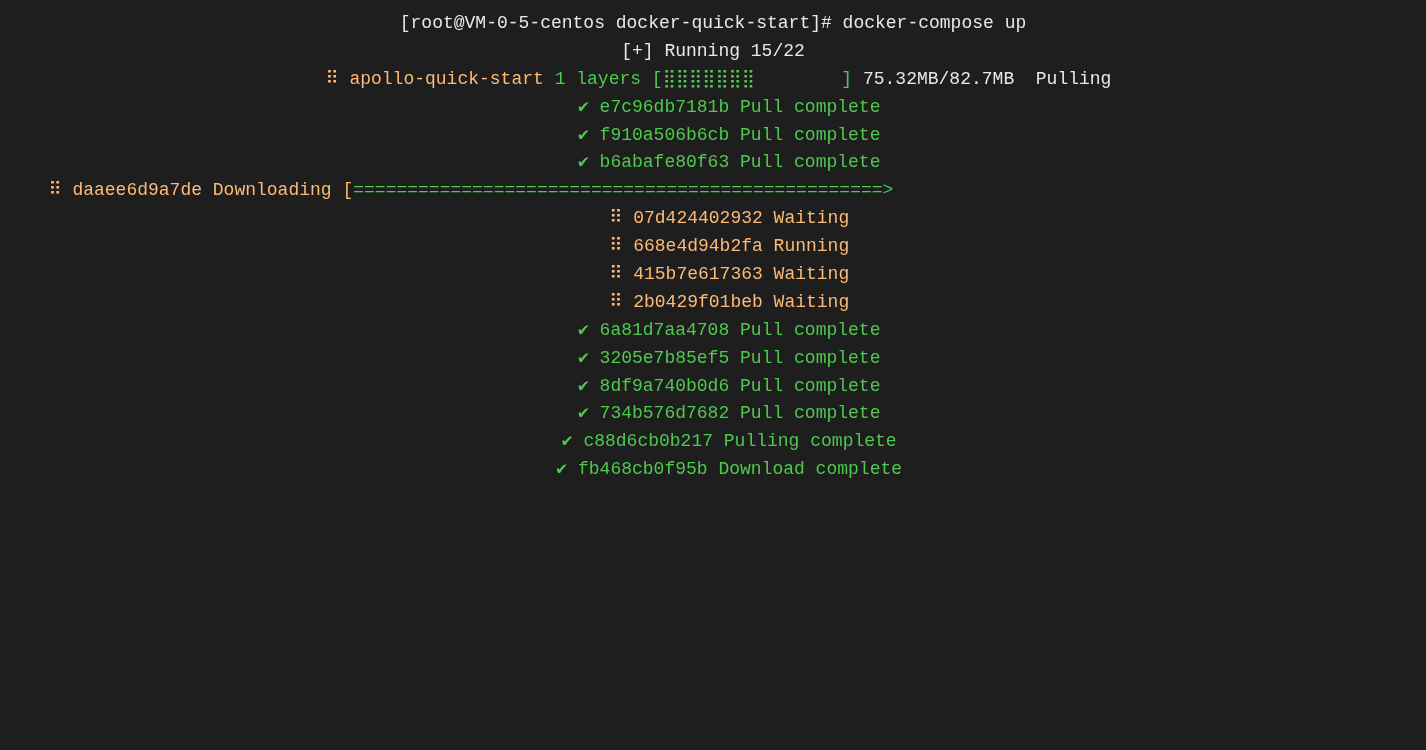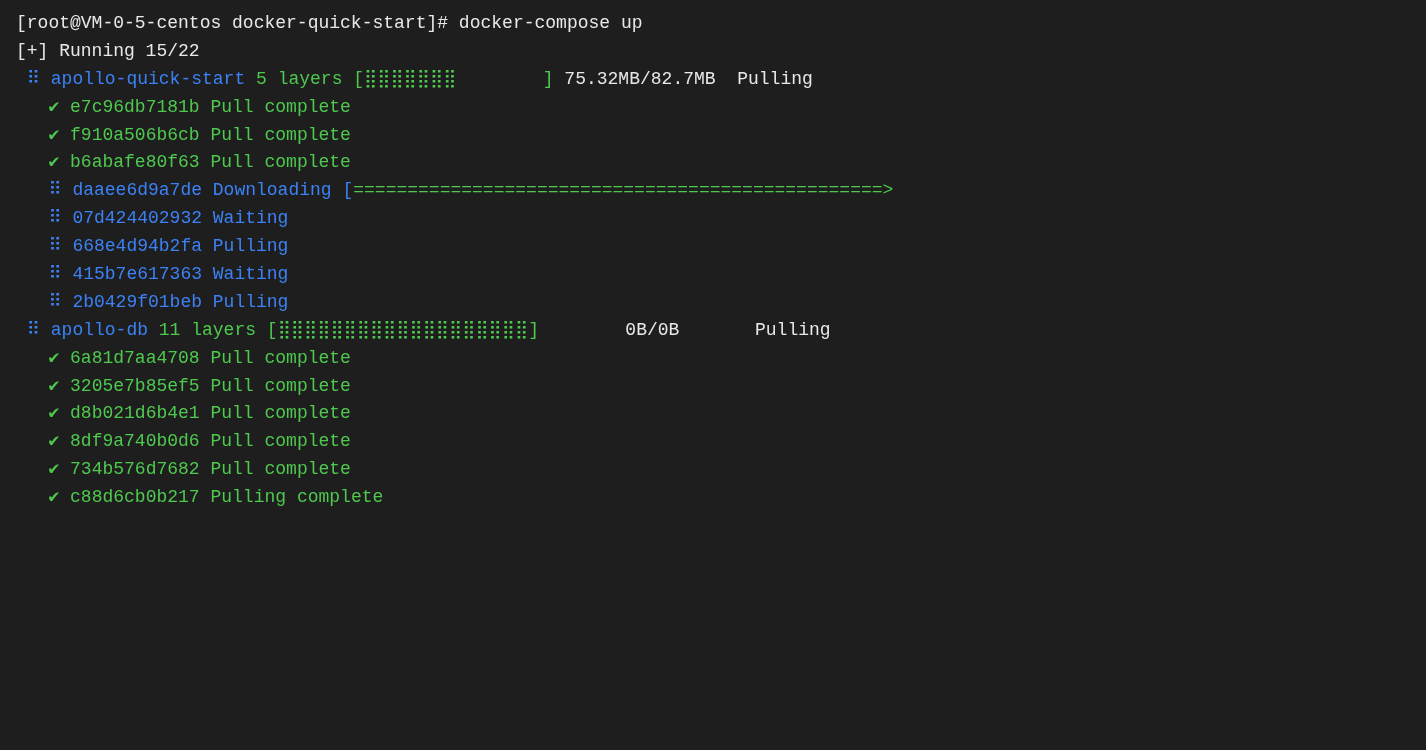--- a/index.html
+++ b/index.html
@@ -1,58 +1,57 @@
 <!DOCTYPE html>
 <html><head>
   <meta charset="utf-8">
   <style>
-    * { margin: 0; padding: 0; box-sizing: border-box; }
+    * { margin: 0; padding: 0; box-sizing: border-box; text-align: center; }
     body {
       background-color: #1e1e1e;
       font-family: 'Courier New', Courier, monospace;
       font-size: 18px;
       color: #d4d4d4;
       width: 1426px;
       min-height: 750px;
       padding: 10px 16px;
       overflow: hidden;
     }
     .terminal-line {
       line-height: 1.55;
       white-space: pre;
       display: block;
     }
     .green { color: #4ec94e; }
-    .orange { color: #3b82f6; }
+    .orange { color: #fdba74; }
     .white { color: #e8e8e8; }
   </style>
 </head>
 <body>
 
 <div>
 
   <span class="terminal-line white"><span class="white">[root@VM-0-5-centos docker-quick-start]# docker-compose up</span></span>
 
   <span class="terminal-line"><span class="white">[+] Running 15/22</span></span>
 
-  <span class="terminal-line"><span class="orange"> ⠿ apollo-quick-start </span><span class="green">5 layers </span><span class="green">[⣿⣿⣿⣿⣿⣿⣿        ] </span><span class="white">75.32MB/82.7MB  Pulling</span></span>
+  <span class="terminal-line"><span class="orange"> ⠿ apollo-quick-start </span><span class="green">1 layers </span><span class="green">[⣿⣿⣿⣿⣿⣿⣿        ] </span><span class="white">75.32MB/82.7MB  Pulling</span></span>
 
   <span class="terminal-line"><span class="green">   ✔ e7c96db7181b Pull complete</span></span>
   <span class="terminal-line"><span class="green">   ✔ f910a506b6cb Pull complete</span></span>
   <span class="terminal-line"><span class="green">   ✔ b6abafe80f63 Pull complete</span></span>
 
   <span class="terminal-line"><span class="orange">   ⠿ daaee6d9a7de Downloading [</span><span class="green">=================================================&gt;                                                         </span></span>
 
 
   <span class="terminal-line"><span class="orange">   ⠿ 07d424402932 Waiting</span></span>
-  <span class="terminal-line"><span class="orange">   ⠿ 668e4d94b2fa Pulling</span></span>
+  <span class="terminal-line"><span class="orange">   ⠿ 668e4d94b2fa Running</span></span>
   <span class="terminal-line"><span class="orange">   ⠿ 415b7e617363 Waiting</span></span>
-  <span class="terminal-line"><span class="orange">   ⠿ 2b0429f01beb Pulling</span></span>
+  <span class="terminal-line"><span class="orange">   ⠿ 2b0429f01beb Waiting</span></span>
 
-  <span class="terminal-line"><span class="orange"> ⠿ apollo-db </span><span class="green">11 layers </span><span class="green">[⣿⣿⣿⣿⣿⣿⣿⣿⣿⣿⣿⣿⣿⣿⣿⣿⣿⣿⣿]</span><span class="white">        0B/0B       Pulling</span></span>
 
   <span class="terminal-line"><span class="green">   ✔ 6a81d7aa4708 Pull complete</span></span>
   <span class="terminal-line"><span class="green">   ✔ 3205e7b85ef5 Pull complete</span></span>
-  <span class="terminal-line"><span class="green">   ✔ d8b021d6b4e1 Pull complete</span></span>
   <span class="terminal-line"><span class="green">   ✔ 8df9a740b0d6 Pull complete</span></span>
   <span class="terminal-line"><span class="green">   ✔ 734b576d7682 Pull complete</span></span>
   <span class="terminal-line"><span class="green">   ✔ c88d6cb0b217 Pulling complete</span></span>
+  <span class="terminal-line"><span class="green">   ✔ fb468cb0f95b Download complete</span></span>
 </div>
 
 </body></html>

